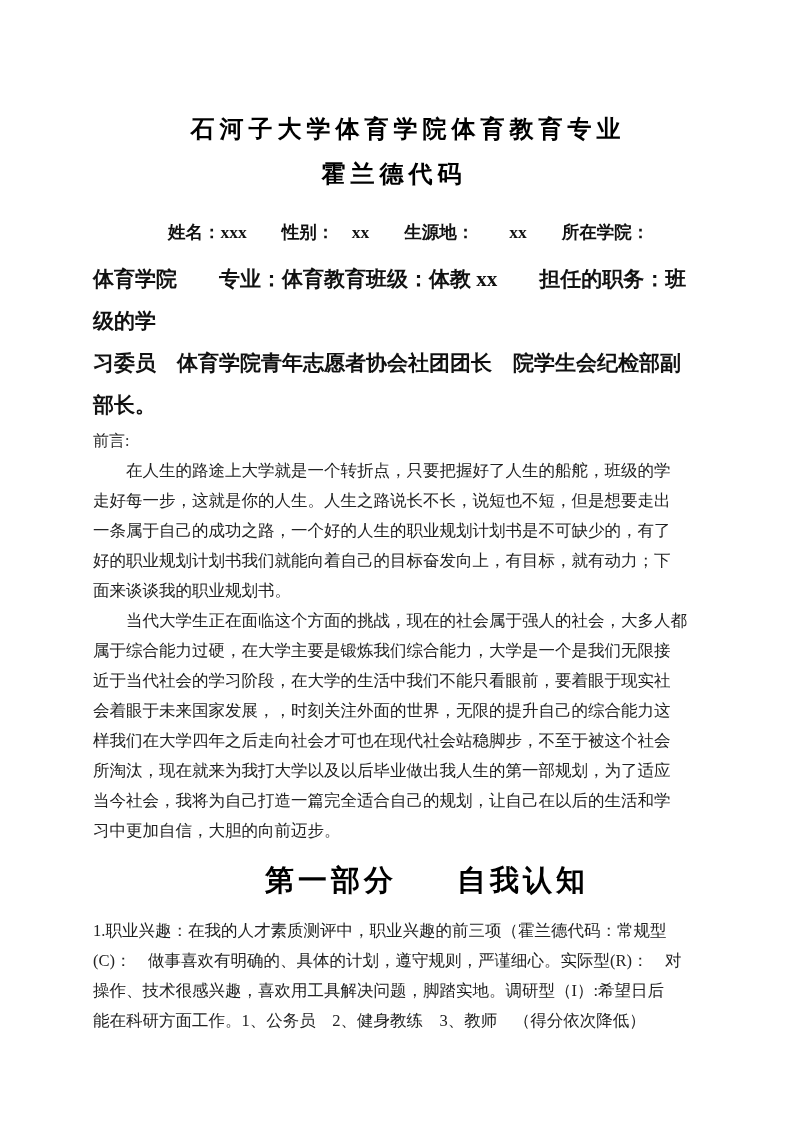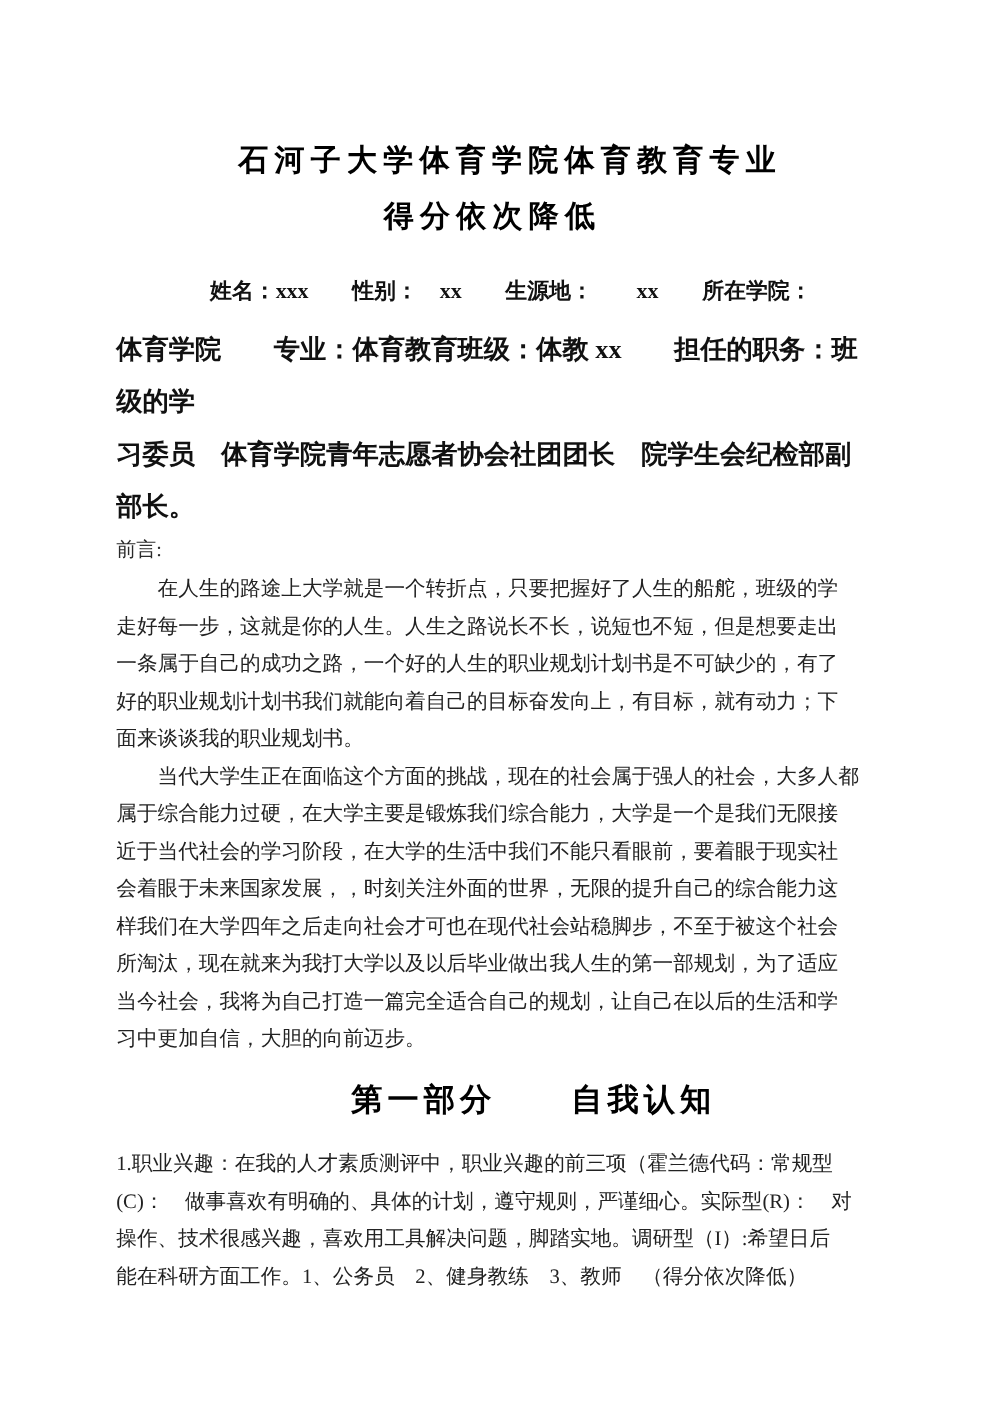--- a/index.html
+++ b/index.html
@@ -71,35 +71,35 @@
   .body-para.indented { text-indent: 33px; }
 
   .section-heading {
     margin: 8px 0 0 0;
     padding-left: 66px;
     display: flex;
     justify-content: center;
     gap: 60px;
     font-family: "Liberation Sans", "DejaVu Sans", sans-serif;
     font-weight: bold;
-    font-size: 25px;
+    font-size: 29px;
     line-height: 52px;
     letter-spacing: 4px;
     color: #000000;
   }
   .section-body { margin-top: 10px; }
 </style>
 </head>
 <body>
 
 <div class="page">
 
   <h1 class="doc-title">
     <span class="title-line">石河子大学体育学院体育教育专业</span>
-    <span class="title-line">得分依次降低</span>
+    <span class="title-line">霍兰德代码</span>
   </h1>
 
 
   <p class="info-name-line">姓名：xxx　　性别：　xx　　生源地：　　xx　　所在学院：</p>
 
   <p class="info-detail-lines">体育学院　　专业：体育教育班级：体教 xx　　担任的职务：班级的学
 习委员　体育学院青年志愿者协会社团团长　院学生会纪检部副部长。</p>
 
   <p class="preface-label">前言:</p>
 

